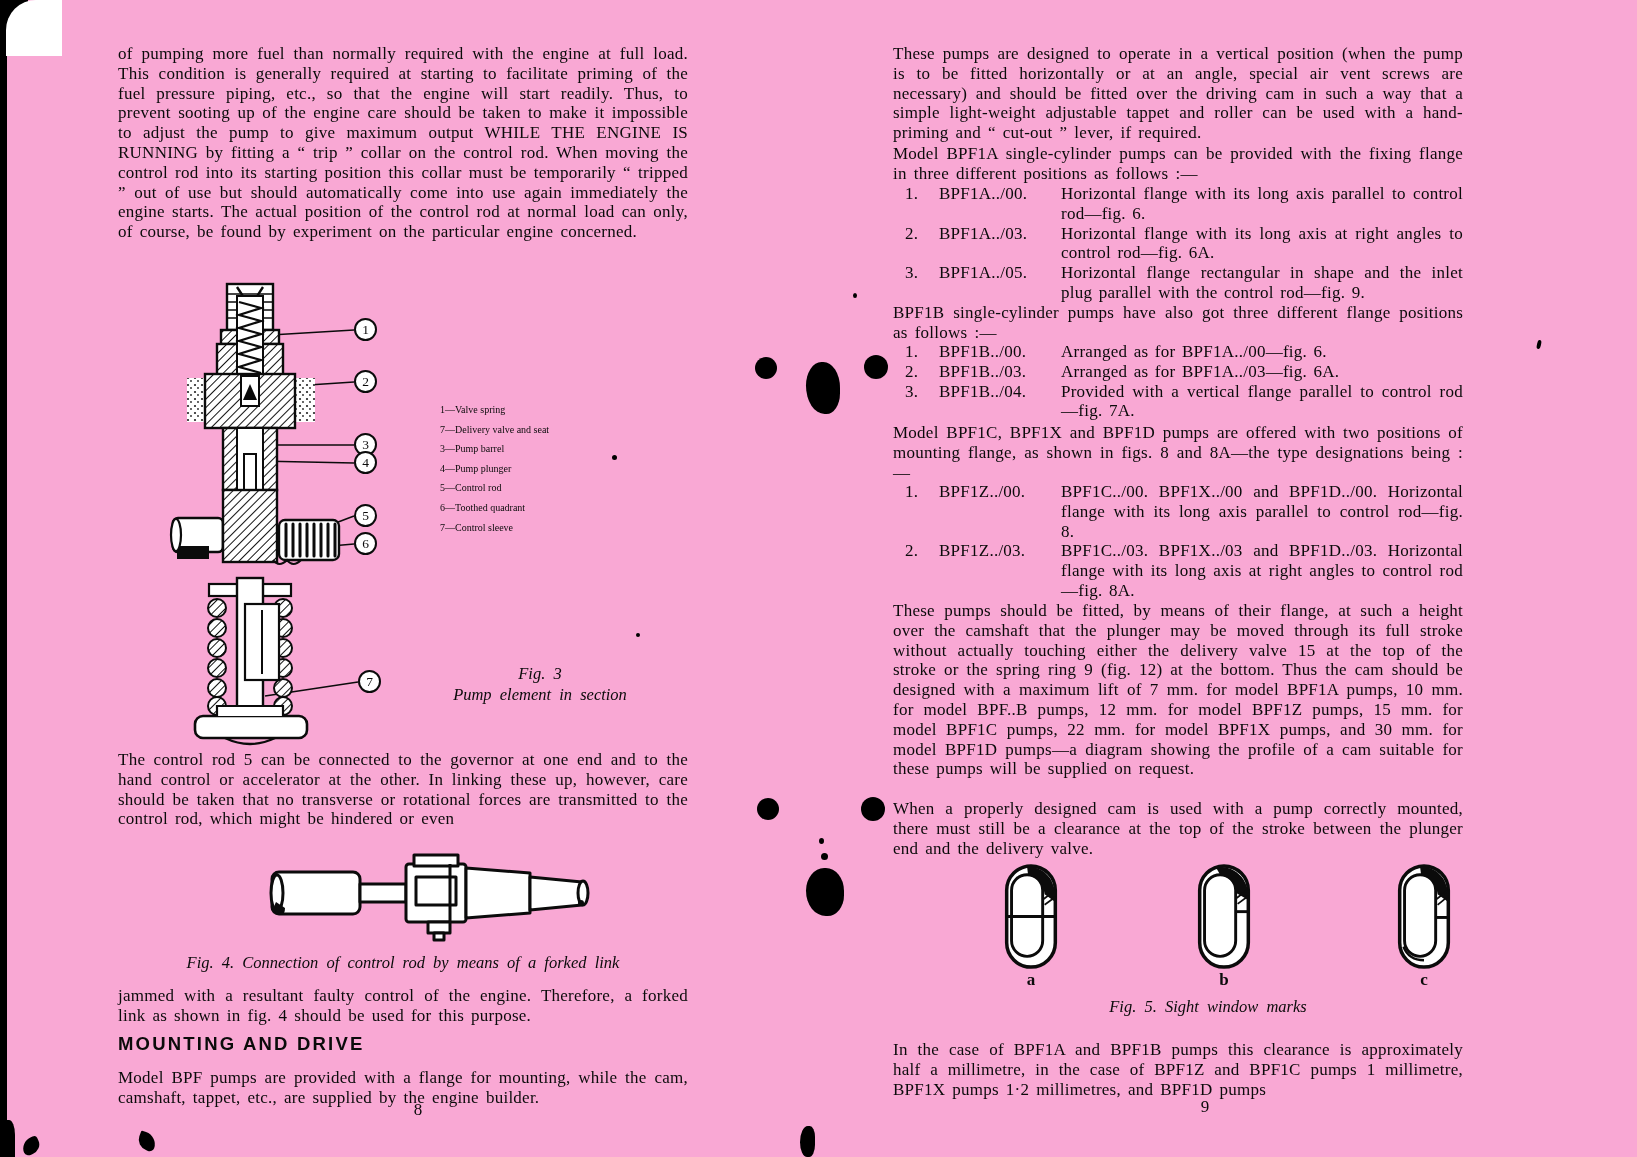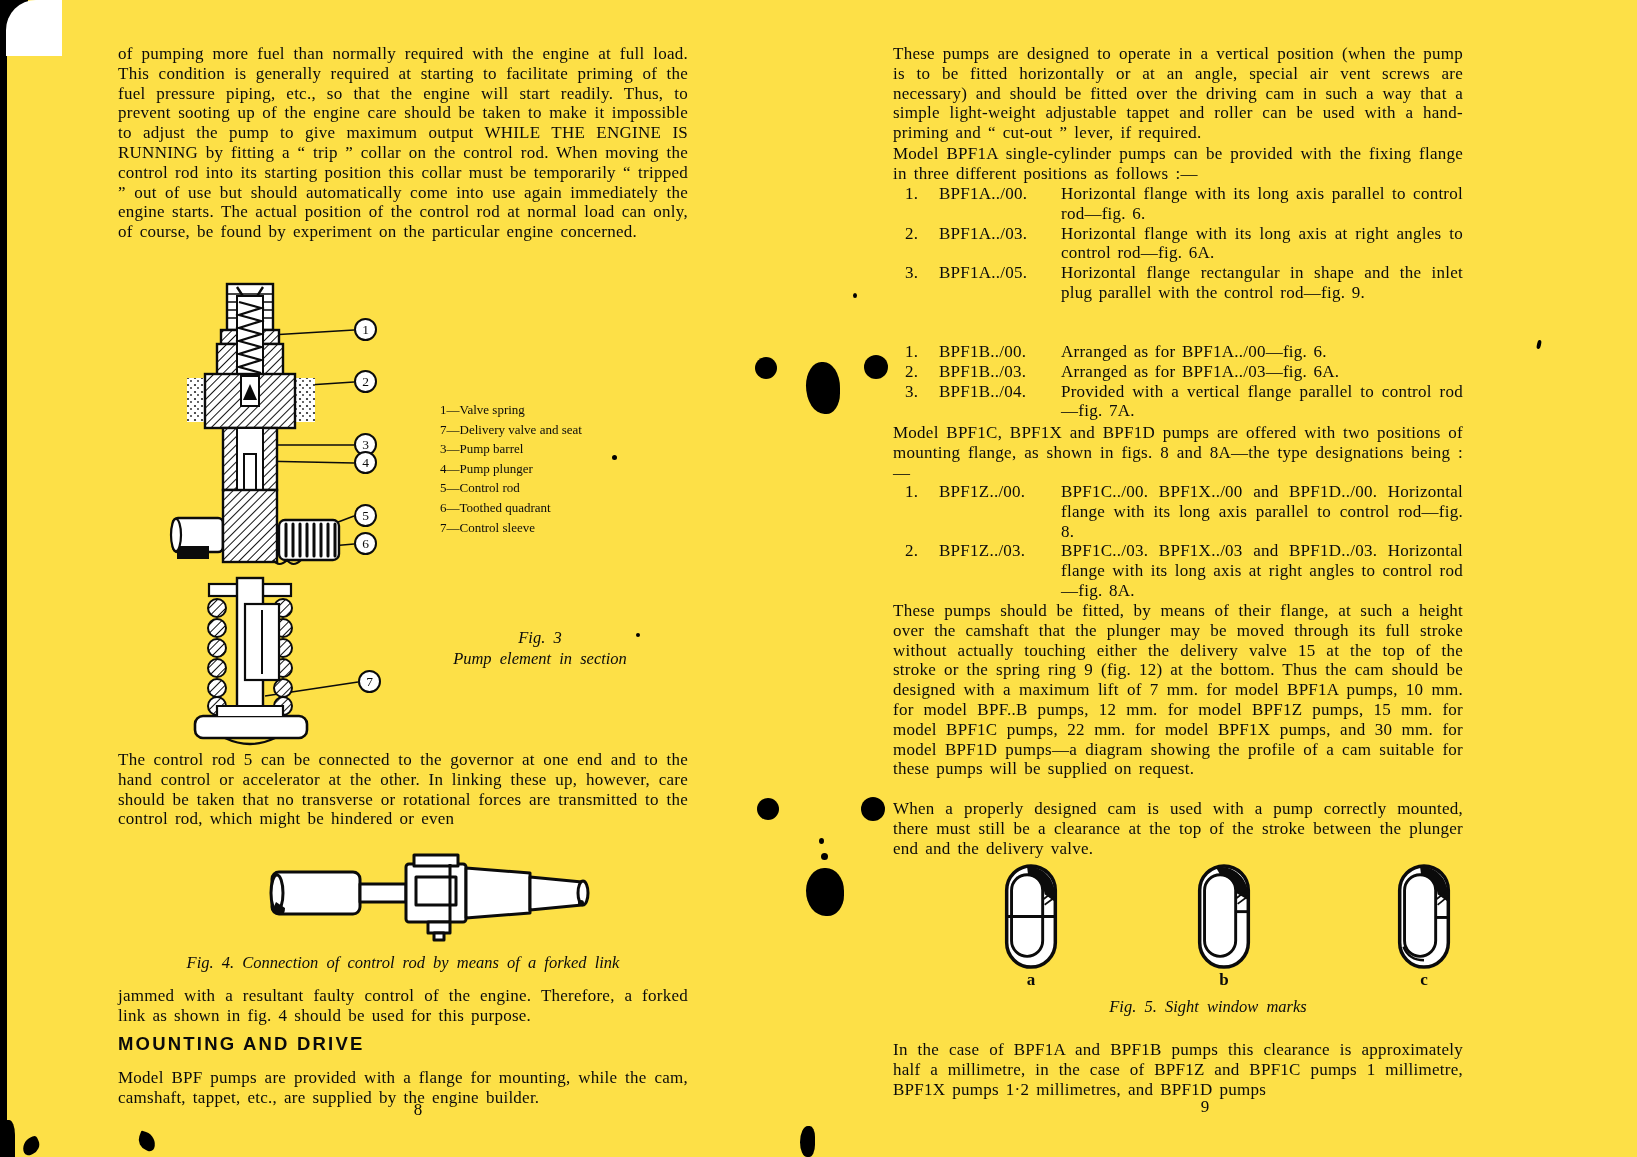--- a/index.html
+++ b/index.html
@@ -1,17 +1,17 @@
 <!DOCTYPE html>
 <html><head>
 <meta charset="utf-8">
 <style>
   html,body{margin:0;padding:0;background:#e8e8e8;}
   .scan{
-    position:relative;width:1637px;height:1157px;background:#fde047;
+    position:relative;width:1637px;height:1157px;background:#f9a8d4;
     overflow:hidden;font-family:"Liberation Serif",serif;color:#0b0b0b;
   }
   .abs{position:absolute;}
   
   .col{position:absolute;width:570px;}
   .body{
     font-size:17px;line-height:19.8px;text-align:justify;
     letter-spacing:0.25px;word-spacing:2.5px;margin:0;
   }
   .leftcol{left:118px;}
@@ -21,21 +21,21 @@
       letter-spacing:0.25px;word-spacing:2px;padding-left:12px;}
   .li-num{width:34px;flex:none;}
   .li-model{width:122px;flex:none;}
   .li-desc{flex:1;text-align:justify;}
   
   .sect-head{
     font-family:"Liberation Sans",sans-serif;font-weight:bold;
     font-size:18.5px;letter-spacing:2.2px;margin:0;
   }
   .figcap{font-style:italic;font-size:16.5px;line-height:21px;text-align:center;word-spacing:4px;}
-  .legend{font-size:13px;line-height:19.6px;}
+  .legend{font-size:10px;line-height:19.6px;}
   .pagenum{font-size:17px;}
   
   .fig3-art{left:165px;top:278px;width:258px;height:470px;}
   .callout{
     position:absolute;width:19px;height:19px;border:2px solid #0b0b0b;border-radius:50%;
     background:#fff;font-size:13.5px;line-height:19px;text-align:center;font-family:"Liberation Serif",serif;
   }
   .fig4-art{left:262px;top:846px;width:330px;height:102px;}
   .fig5{left:893px;top:860px;width:600px;height:170px;}
   .capsule{position:absolute;top:3px;width:58px;height:107px;}
@@ -154,21 +154,21 @@
   <div class="abs legend" style="left:440px;top:400px;">
     <div>1—Valve spring</div>
     <div>7—Delivery valve and seat</div>
     <div>3—Pump barrel</div>
     <div>4—Pump plunger</div>
     <div>5—Control rod</div>
     <div>6—Toothed quadrant</div>
     <div>7—Control sleeve</div>
   </div>
 
-  <div class="abs figcap" style="left:430px;top:627px;width:220px;">
+  <div class="abs figcap" style="left:430px;top:663px;width:220px;">
     <div>Fig. 3</div>
     <div>Pump element in section</div>
   </div>
 
   <p class="body col leftcol abs" style="top:750px;">The control rod 5 can be connected to the governor at one end and to the hand control or accelerator at the other.  In linking these up, however, care should be taken that no transverse or rotational forces are transmitted to the control rod, which might be hindered or even</p>
 
   <div class="abs fig4-art">
     <svg width="330" height="102" viewBox="0 0 330 102">
       <g fill="#fff" stroke="#0b0b0b" stroke-width="3" stroke-linejoin="round">
         <rect x="10" y="26" width="88" height="42" rx="7"></rect>
@@ -213,20 +213,21 @@
       <span class="li-model">BPF1A../03.</span>
       <span class="li-desc">Horizontal flange with its long axis at right angles to control rod—fig. 6A.</span>
     </div>
     <div class="li">
       <span class="li-num">3.</span>
       <span class="li-model">BPF1A../05.</span>
       <span class="li-desc">Horizontal flange rectangular in shape and the inlet plug parallel with the control rod—fig. 9.</span>
     </div>
   </div>
 
+  <p class="body col rightcol abs" style="top:303px;">BPF1B single-cylinder pumps have also got three different flange positions as follows :—</p>
 
   <div class="abs col rightcol" style="top:342px;">
     <div class="li">
       <span class="li-num">1.</span>
       <span class="li-model">BPF1B../00.</span>
       <span class="li-desc">Arranged as for BPF1A../00—fig. 6.</span>
     </div>
     <div class="li">
       <span class="li-num">2.</span>
       <span class="li-model">BPF1B../03.</span>

